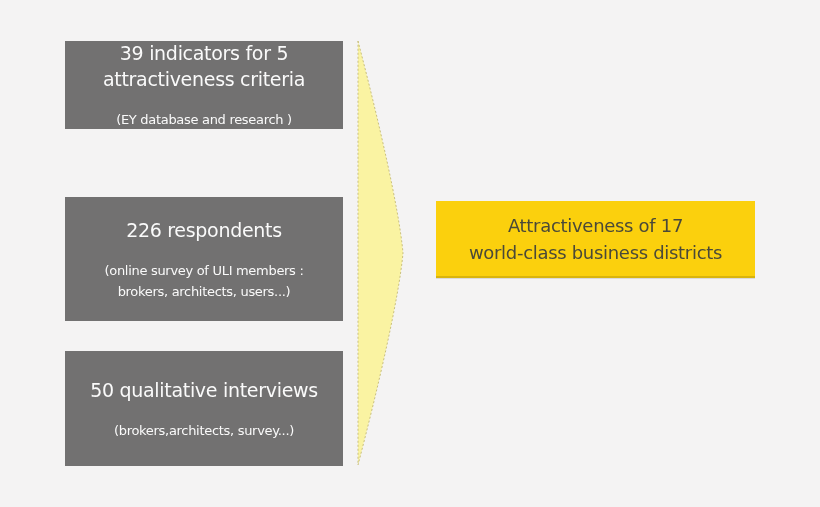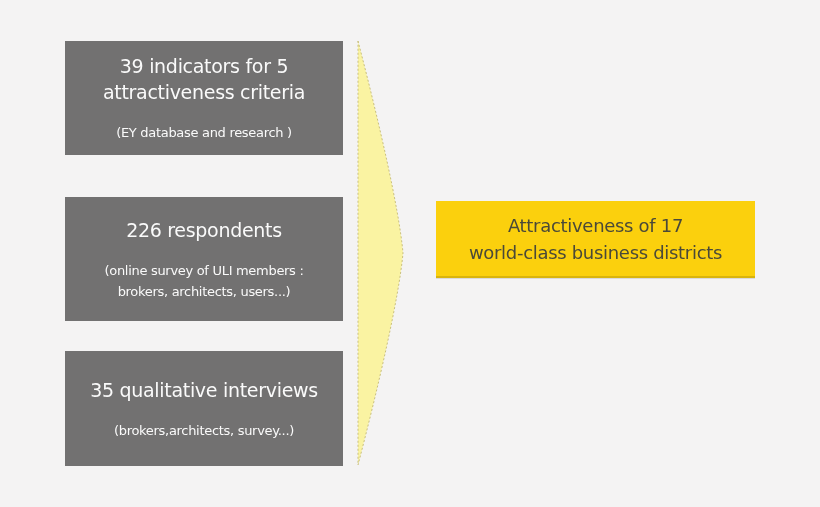--- a/index.html
+++ b/index.html
@@ -20,21 +20,21 @@
     width: 278px;
     background: var(--source-box-bg, #727171);
     color: var(--source-box-text, #fafafa);
     display: flex;
     flex-direction: column;
     justify-content: center;
     align-items: center;
     text-align: center;
     box-sizing: border-box;
   }
-  .gray-box.b1 { top: 41px;  height: 114px; }
+  .gray-box.b1 { top: 41px;  height: 88px; }
   .gray-box.b2 { top: 197px; height: 124px; }
   .gray-box.b3 { top: 351px; height: 115px; }
   .box-title {
     font-size: 19px;
     line-height: 26px;
     letter-spacing: -0.3px;
     white-space: pre-line;
   }
   .box-subtitle {
     font-size: 13px;
@@ -89,21 +89,21 @@
     <div class="box-subtitle">(EY database and research )</div>
   </div>
 
   <div class="gray-box b2">
     <div class="box-title">226 respondents</div>
     <div class="box-subtitle">(online survey of ULI members :
 brokers, architects, users...)</div>
   </div>
 
   <div class="gray-box b3">
-    <div class="box-title">35 qualitative interviews</div>
+    <div class="box-title">50 qualitative interviews</div>
     <div class="box-subtitle">(brokers,architects, survey...)</div>
   </div>
 
   <svg class="funnel-svg" viewBox="0 0 820 507" aria-hidden="true">
     <path class="funnel-path" d="M 358,41 C 378,118 399,208 403,253 C 399,298 378,388 358,465 Z"></path>
   </svg>
 
   <div class="result-box">
     <div class="result-label">Attractiveness of 17
 world-class business districts</div>

